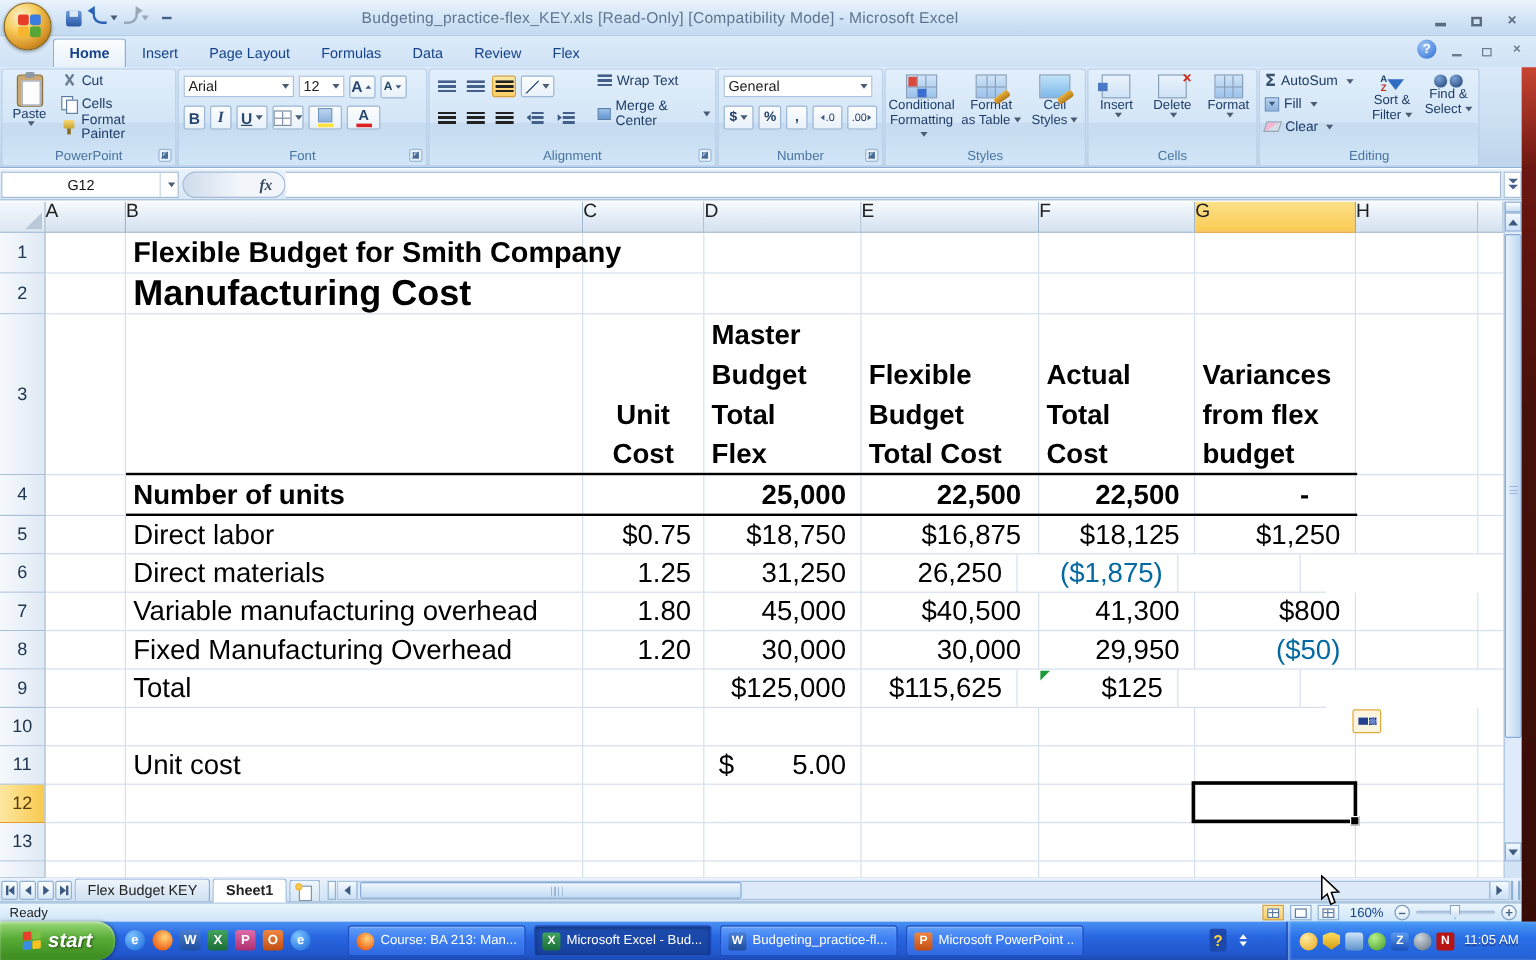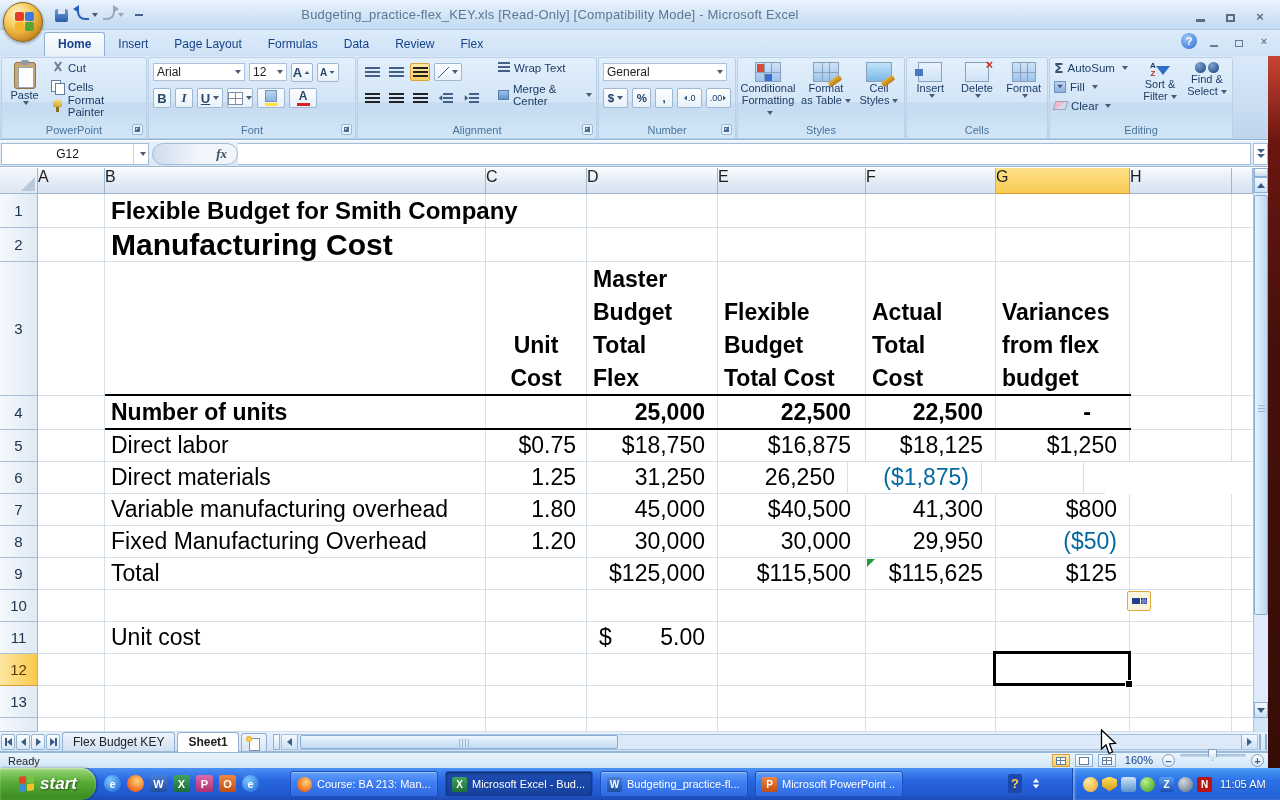--- a/index.html
+++ b/index.html
@@ -151,21 +151,21 @@
 #hscroll{flex:1;height:16px;margin:0 1px;background:#dcE9f8;border:1px solid #aac4e0;display:flex;align-items:center;position:relative}
 .hbtn{width:16px;height:14px;background:linear-gradient(#f3f9ff,#cce0f5);border-right:1px solid #8fb0d4;display:flex;align-items:center;justify-content:center}
 .hbtn.r{border-left:1px solid #8fb0d4;border-right:none;position:absolute;right:0;top:0}
 #hthumb{position:absolute;left:18px;top:0;width:318px;height:14px;background:linear-gradient(#eef6fe,#c2daf2);border:1px solid #86abd6;border-radius:2px}
 #hthumb:after{content:"";position:absolute;left:50%;top:3px;width:10px;height:8px;background:repeating-linear-gradient(90deg,#9db9d8 0 1px,transparent 1px 3px)}
 #tabresize{width:8px;height:16px;border-left:2px solid #8fb0d4;border-right:2px solid #8fb0d4;margin-right:1px}
 
 
 #statusbar{left:0;top:752px;width:1280px;height:16px;background:linear-gradient(#eaf5fd,#cfe5f7);border-top:1px solid #98b9d9;display:flex;align-items:center;font-size:11px;color:#222}
 #ready{margin-left:8px}
-#sb-right{position:absolute;right:16px;top:1px;display:flex;gap:5px}
+#sb-right{position:absolute;right:16px;top:1px;display:flex;align-items:center;gap:5px}
 .vwbtn{width:18px;height:13px;border:1px solid #8fb0d4;background:linear-gradient(#fdfeff,#dcebf9);display:flex;align-items:center;justify-content:center}
 .vwbtn.on{background:linear-gradient(#ffe8a6,#fbce63);border-color:#d9a03c}
 .vg{width:10px;height:8px;border:1px solid #5b7ca3;background:linear-gradient(#5b7ca3,#5b7ca3) 50% 0/1px 100% no-repeat,linear-gradient(#5b7ca3,#5b7ca3) 0 50%/100% 1px no-repeat,#fff}
 #zoomtxt{color:#15428b;margin:0 4px;font-size:11px}
 .zbtn{width:13px;height:13px;border-radius:50%;border:1px solid #7d9cc0;background:linear-gradient(#fff,#d8e8f8);color:#44618a;font-weight:bold;font-size:11px;line-height:10px;display:flex;align-items:center;justify-content:center}
 #ztrack{width:66px;height:3px;background:linear-gradient(#9cb6d2,#c9dcf0);border-radius:2px;position:relative}
 #zslider{position:absolute;left:28px;top:-5px;width:9px;height:12px;background:linear-gradient(#fdfeff,#cadef3);border:1px solid #7d9cc0;clip-path:polygon(0 0,100% 0,100% 60%,50% 100%,0 60%)}
 
 
 #taskbar{left:0;top:768px;width:1280px;height:32px;background:linear-gradient(#4a90f4,#2765e0 40%,#2157cc 85%,#1c4ab4)}
@@ -645,21 +645,20 @@
     <div class="c w-h"></div>
       <div class="c w-i"></div>
   </div>
 
   <div class="grow" style="height:32px">
     <div class="rh">9</div>
     <div class="c w-a"></div>
     <div class="c w-b lbl t">Total</div>
     <div class="c w-c"></div>
     <div class="c w-d t num">$125,000</div>
-    <div class="c w-e t num" style="padding-right:14px">$115,500</div>
     <div class="c w-f t num">$115,625</div>
     <div class="c w-g t num">$125</div>
     <div class="c w-h"></div>
       <div class="c w-i"></div>
   </div>
 
   <div class="grow" style="height:32px">
     <div class="rh">10</div>
     <div class="c w-a"></div>
       <div class="c w-b"></div>

